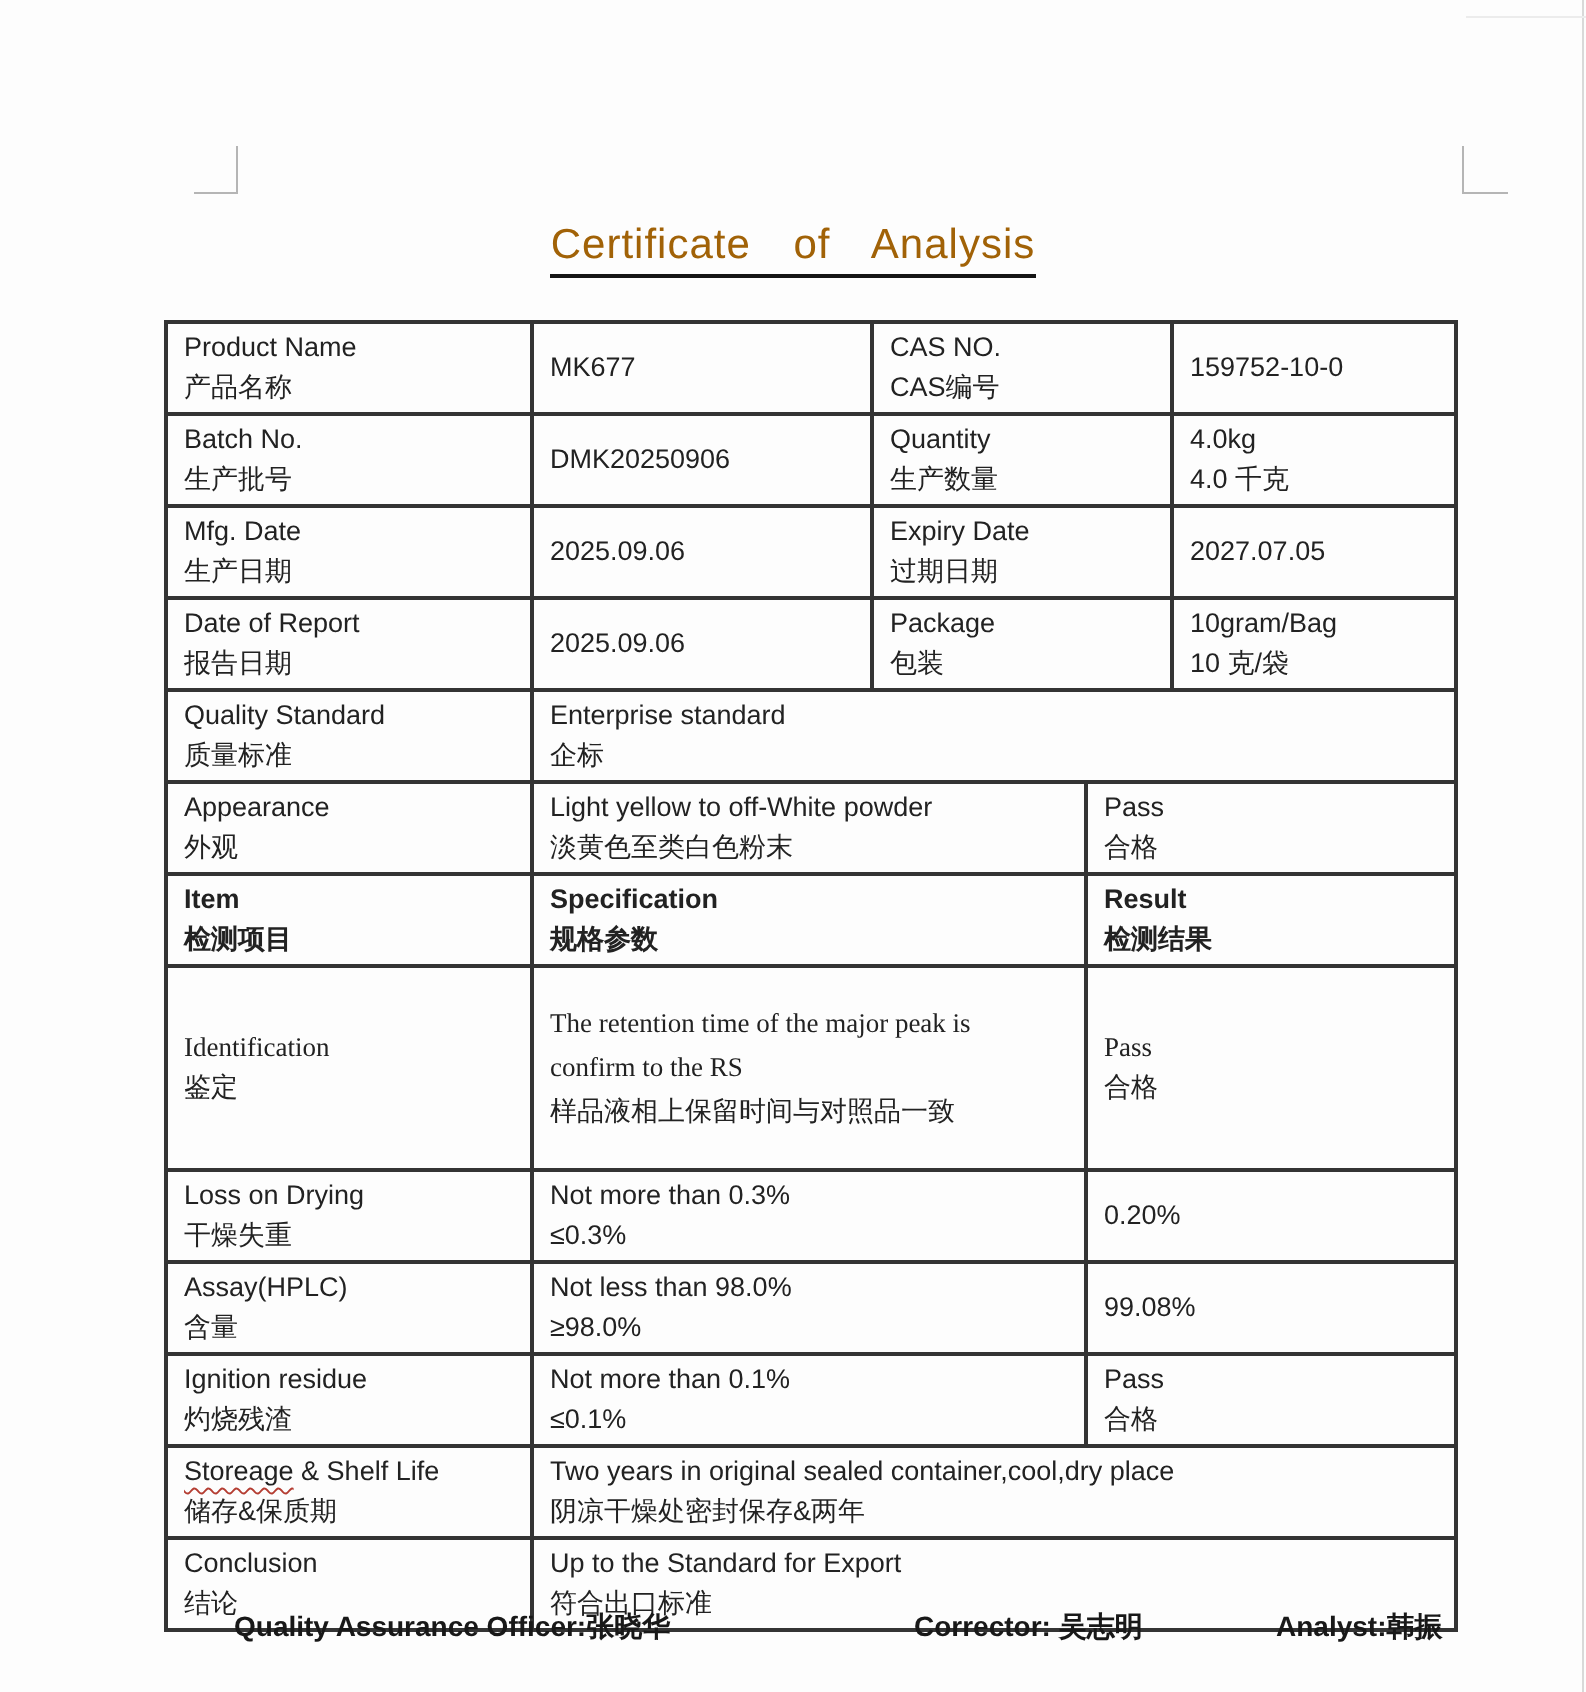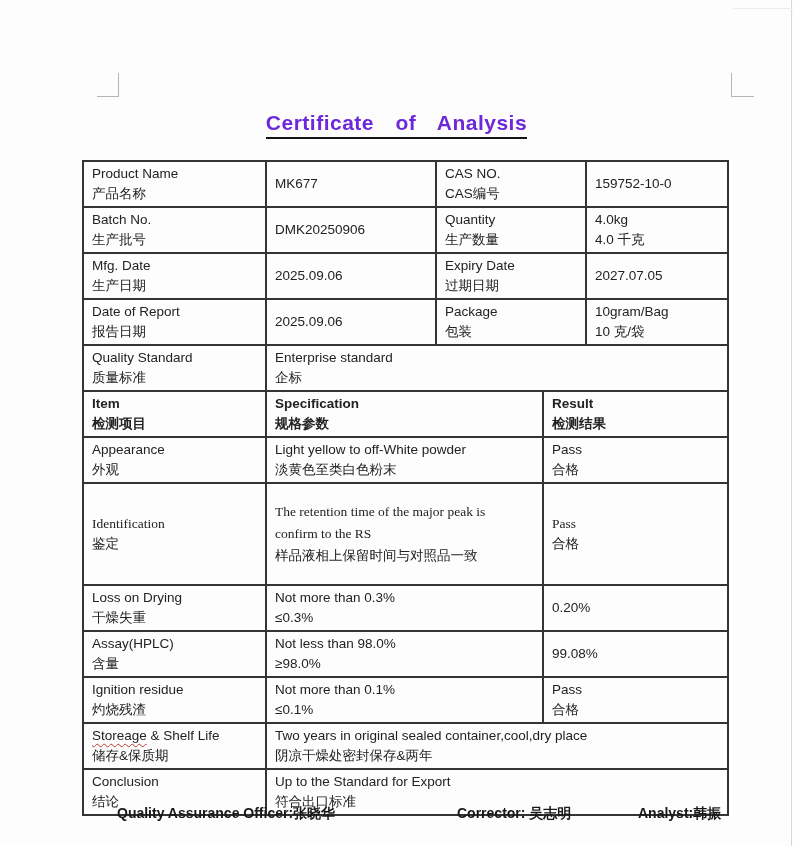--- a/index.html
+++ b/index.html
@@ -37,24 +37,24 @@
   .crop-tr .h { left: 0; bottom: 0; width: 23px; height: 1px; }
 
   .title-wrap {
     position: absolute;
     top: 111px; left: 0; width: 100%;
     text-align: center;
   }
   .title {
     display: inline-block;
     font-size: 21px;
-    font-weight: bold;
+    font-weight: normal;
     letter-spacing: 0.5px;
     word-spacing: 15px;
-    color: #6d28d9;
+    color: #a16207;
     border-bottom: 2.5px solid #151515;
     padding-bottom: 2px;
   }
 
   table.coa {
     position: absolute;
     left: 82px; top: 160px;
     width: 645px;
     border-collapse: collapse;
     table-layout: fixed;
@@ -189,47 +189,47 @@
       <td>
         <span class="line">Quality Standard</span>
         <span class="line">质量标准</span>
       </td>
       <td colspan="4">
         <span class="line">Enterprise standard</span>
         <span class="line">企标</span>
       </td>
     </tr>
 
+    <tr class="h43">
+      <td>
+        <span class="line">Appearance</span>
+        <span class="line">外观</span>
+      </td>
+      <td colspan="2">
+        <span class="line">Light yellow to off-White powder</span>
+        <span class="line">淡黄色至类白色粉末</span>
+      </td>
+      <td colspan="2">
+        <span class="line">Pass</span>
+        <span class="line">合格</span>
+      </td>
+    </tr>
+
     <tr class="h43 bold">
       <td>
         <span class="line">Item</span>
         <span class="line">检测项目</span>
       </td>
       <td colspan="2">
         <span class="line">Specification</span>
         <span class="line">规格参数</span>
       </td>
       <td colspan="2">
         <span class="line">Result</span>
         <span class="line">检测结果</span>
-      </td>
-    </tr>
-
-    <tr class="h43">
-      <td>
-        <span class="line">Appearance</span>
-        <span class="line">外观</span>
-      </td>
-      <td colspan="2">
-        <span class="line">Light yellow to off-White powder</span>
-        <span class="line">淡黄色至类白色粉末</span>
-      </td>
-      <td colspan="2">
-        <span class="line">Pass</span>
-        <span class="line">合格</span>
       </td>
     </tr>
 
     <tr class="h85">
       <td class="vtop">
         <span class="line">Identification</span>
         <span class="line">鉴定</span>
       </td>
       <td colspan="2" class="vtop">
         <span class="line" style="line-height:22px">The retention time of the major peak is</span>

